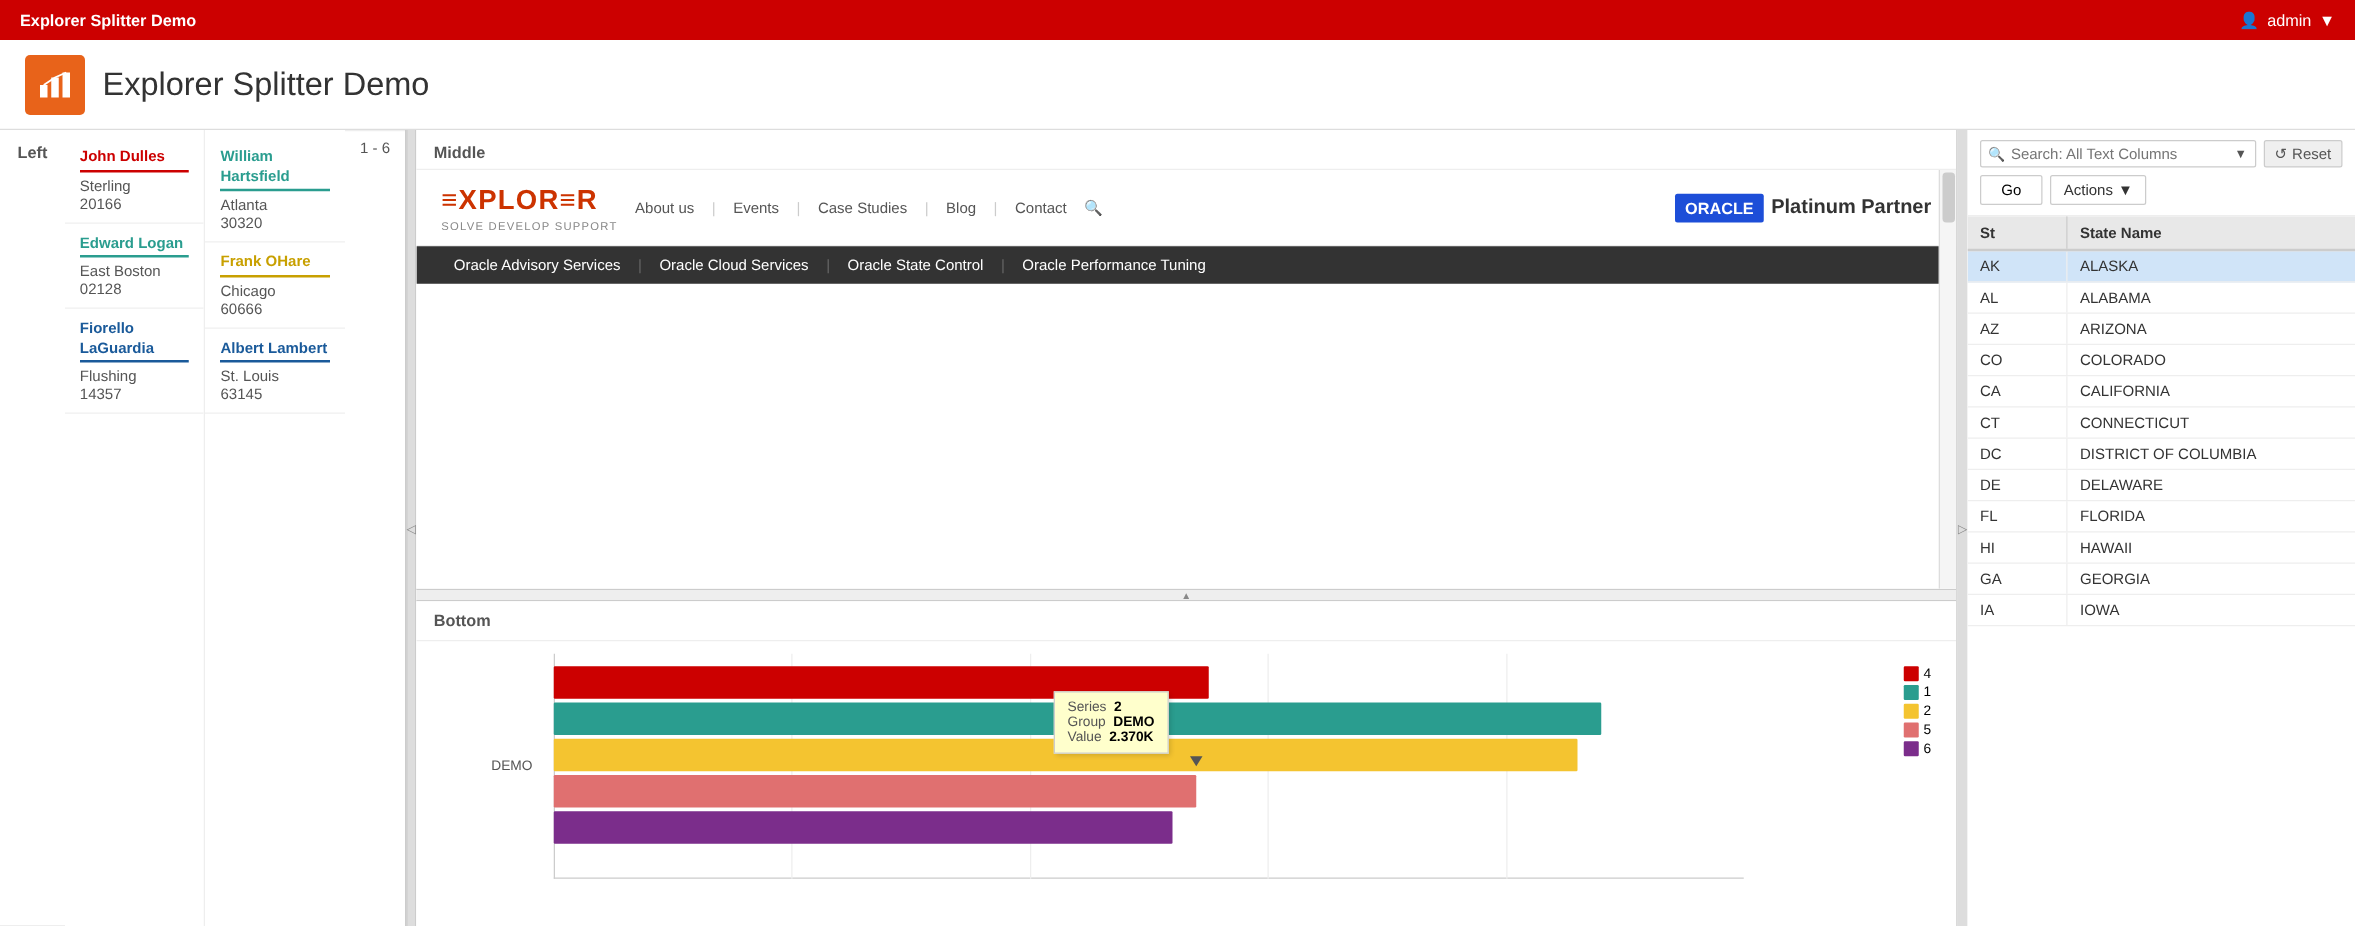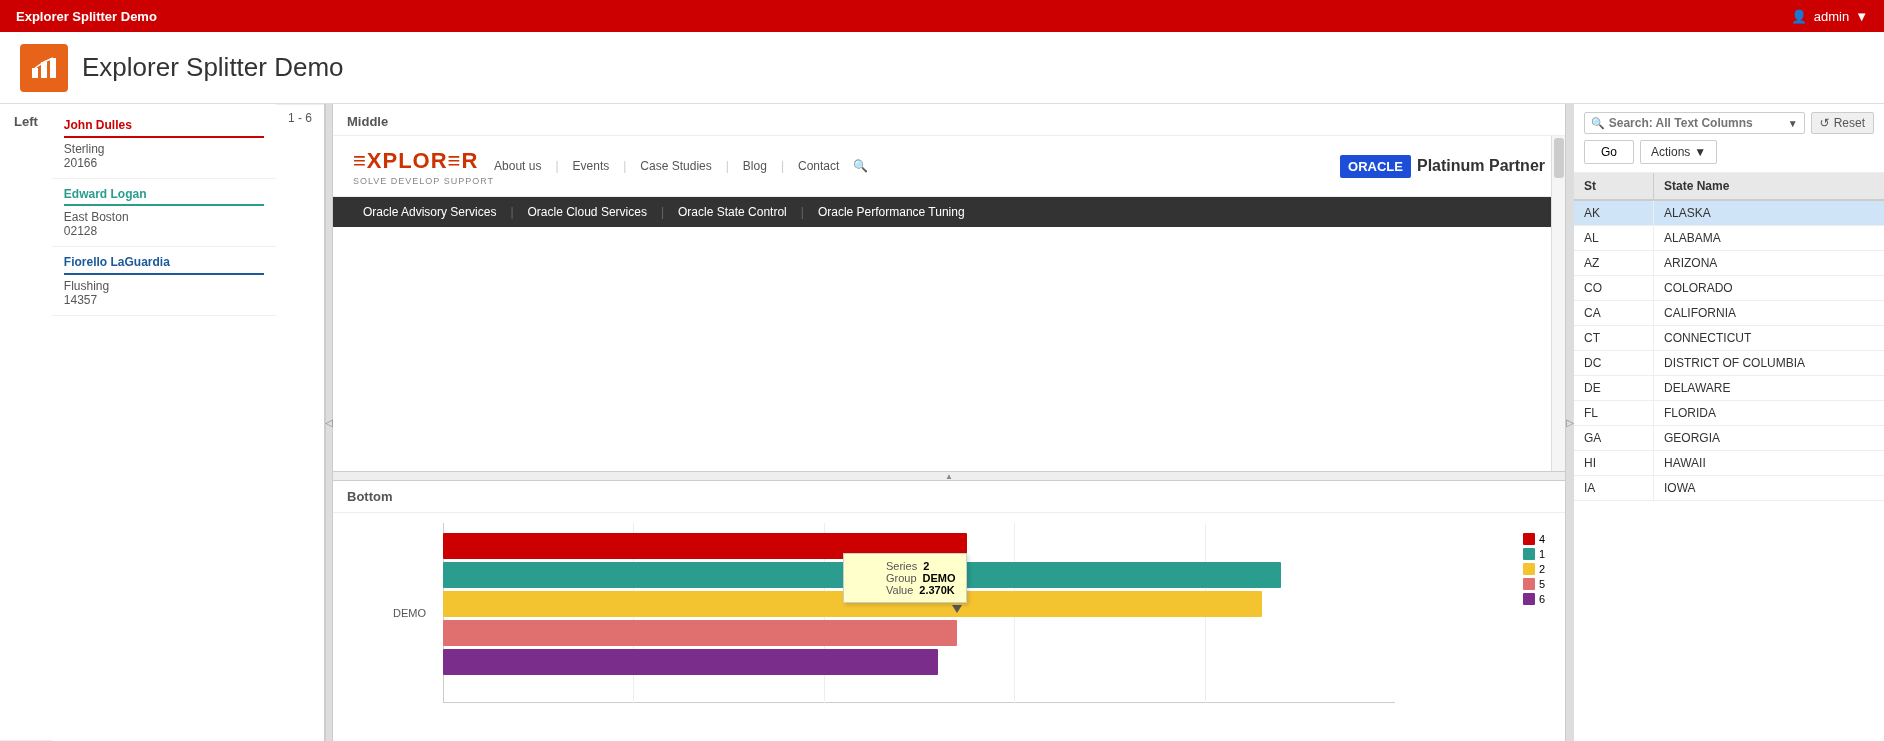--- a/index.html
+++ b/index.html
@@ -130,20 +130,21 @@
     .explorer-content {
       background: white;
       height: 100%;
       overflow: hidden;
     }
     .explorer-nav {
       display: flex;
       align-items: center;
       padding: 10px 20px;
       border-bottom: 1px solid #eee;
+      gap: 14px;
     }
     .explorer-logo {
       font-size: 24px;
       font-weight: bold;
       color: #cc3300;
       letter-spacing: 2px;
       margin-right: 10px;
     }
     .explorer-tagline { font-size: 9px; color: #888; letter-spacing: 1px; margin-top: 2px; }
     .oracle-badge {
@@ -249,21 +250,21 @@
       background: #ffffcc;
       border: 1px solid #ccc;
       padding: 6px 10px;
       font-size: 11px;
       z-index: 10;
       left: 400px;
       top: 30px;
       box-shadow: 2px 2px 4px rgba(0,0,0,0.15);
     }
     .tooltip-row { display: flex; gap: 6px; }
-    .tooltip-label { color: #555; margin-left: 32px; }
+    .tooltip-label { color: #555; }
     .tooltip-value { font-weight: bold; }
 
     
     .right-panel {
       width: 310px;
       min-width: 310px;
       background: white;
       display: flex;
       flex-direction: column;
       overflow: hidden;
@@ -288,21 +289,20 @@
       padding: 3px 6px;
       flex: 1;
       background: white;
     }
     .search-input {
       border: none;
       outline: none;
       font-size: 12px;
       flex: 1;
       color: #000000;
-      font-weight: bold;
     }
     .search-dropdown { font-size: 10px; color: #555; cursor: pointer; }
     .reset-btn {
       display: flex; align-items: center; gap: 4px;
       font-size: 12px; color: #555; cursor: pointer;
       border: 1px solid #ccc; padding: 3px 8px; border-radius: 2px;
     }
     .go-btn {
       background: white;
       border: 1px solid #ccc;
@@ -419,20 +419,37 @@
             <div class="person-city">East Boston</div>
             <div class="person-zip">02128</div>
           </div>
           <div class="person-card">
             <div class="person-name blue">Fiorello LaGuardia</div>
             <div class="person-city">Flushing</div>
             <div class="person-zip">14357</div>
           </div>
         </div>
 
+      <div class="left-col" id="left-col-2">
+          <div class="person-card">
+            <div class="person-name teal">William Hartsfield</div>
+            <div class="person-city">Atlanta</div>
+            <div class="person-zip">30320</div>
+          </div>
+          <div class="person-card">
+            <div class="person-name gold">Frank OHare</div>
+            <div class="person-city">Chicago</div>
+            <div class="person-zip">60666</div>
+          </div>
+          <div class="person-card">
+            <div class="person-name blue">Albert Lambert</div>
+            <div class="person-city">St. Louis</div>
+            <div class="person-zip">63145</div>
+          </div>
+        </div>
     </div>
     <div class="left-footer">1 - 6</div>
   </div>
 
   <div class="splitter-v"></div>
 
   <div class="middle-panel">
     <div class="panel-header">Middle</div>
 
     <div class="middle-top">
@@ -610,26 +627,26 @@
           </div>
           <div class="rt-row">
             <div class="rt-cell-st">DE</div>
             <div class="rt-cell-name">DELAWARE</div>
           </div>
           <div class="rt-row">
             <div class="rt-cell-st">FL</div>
             <div class="rt-cell-name">FLORIDA</div>
           </div>
           <div class="rt-row">
+            <div class="rt-cell-st">HI</div>
+            <div class="rt-cell-name">HAWAII</div>
+          </div>
+          <div class="rt-row">
             <div class="rt-cell-st">GA</div>
             <div class="rt-cell-name">GEORGIA</div>
-          </div>
-          <div class="rt-row">
-            <div class="rt-cell-st">HI</div>
-            <div class="rt-cell-name">HAWAII</div>
           </div>
           <div class="rt-row">
             <div class="rt-cell-st">IA</div>
             <div class="rt-cell-name">IOWA</div>
           </div>
         </div>
     </div>
   </div>
 
 </div>

